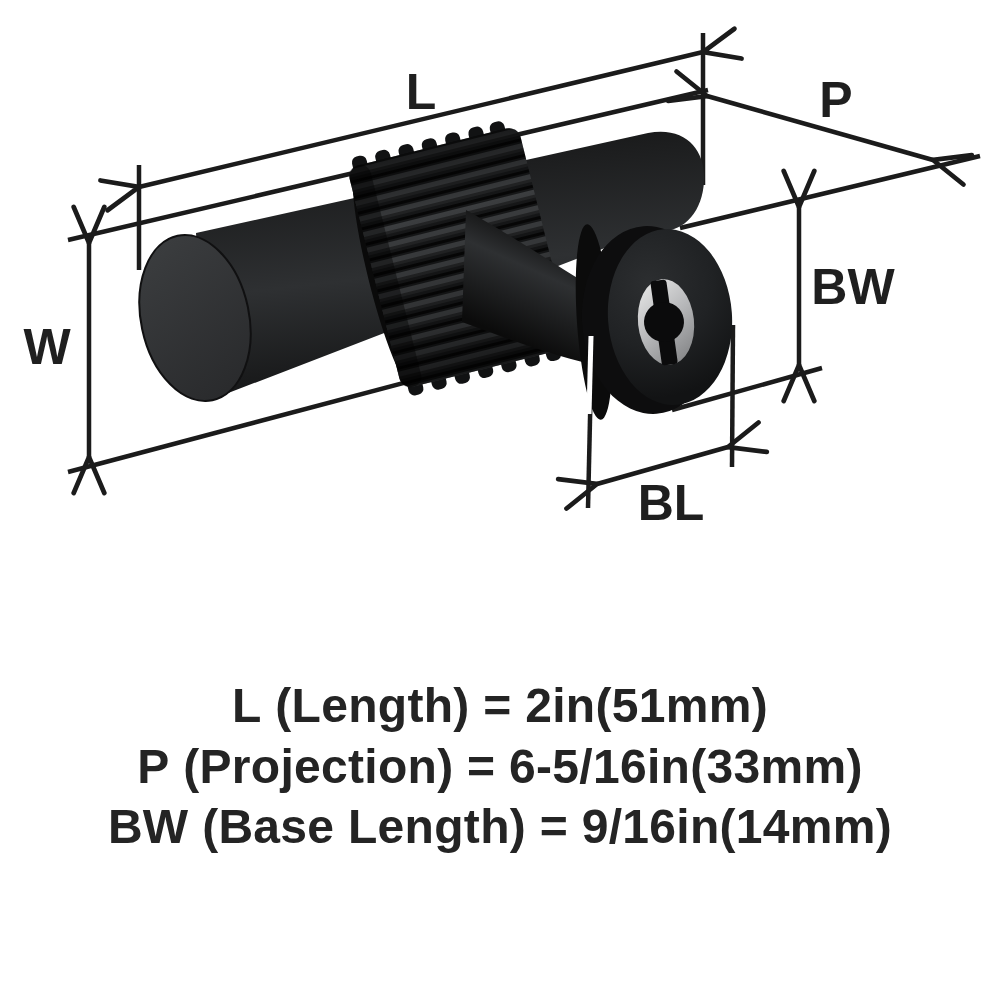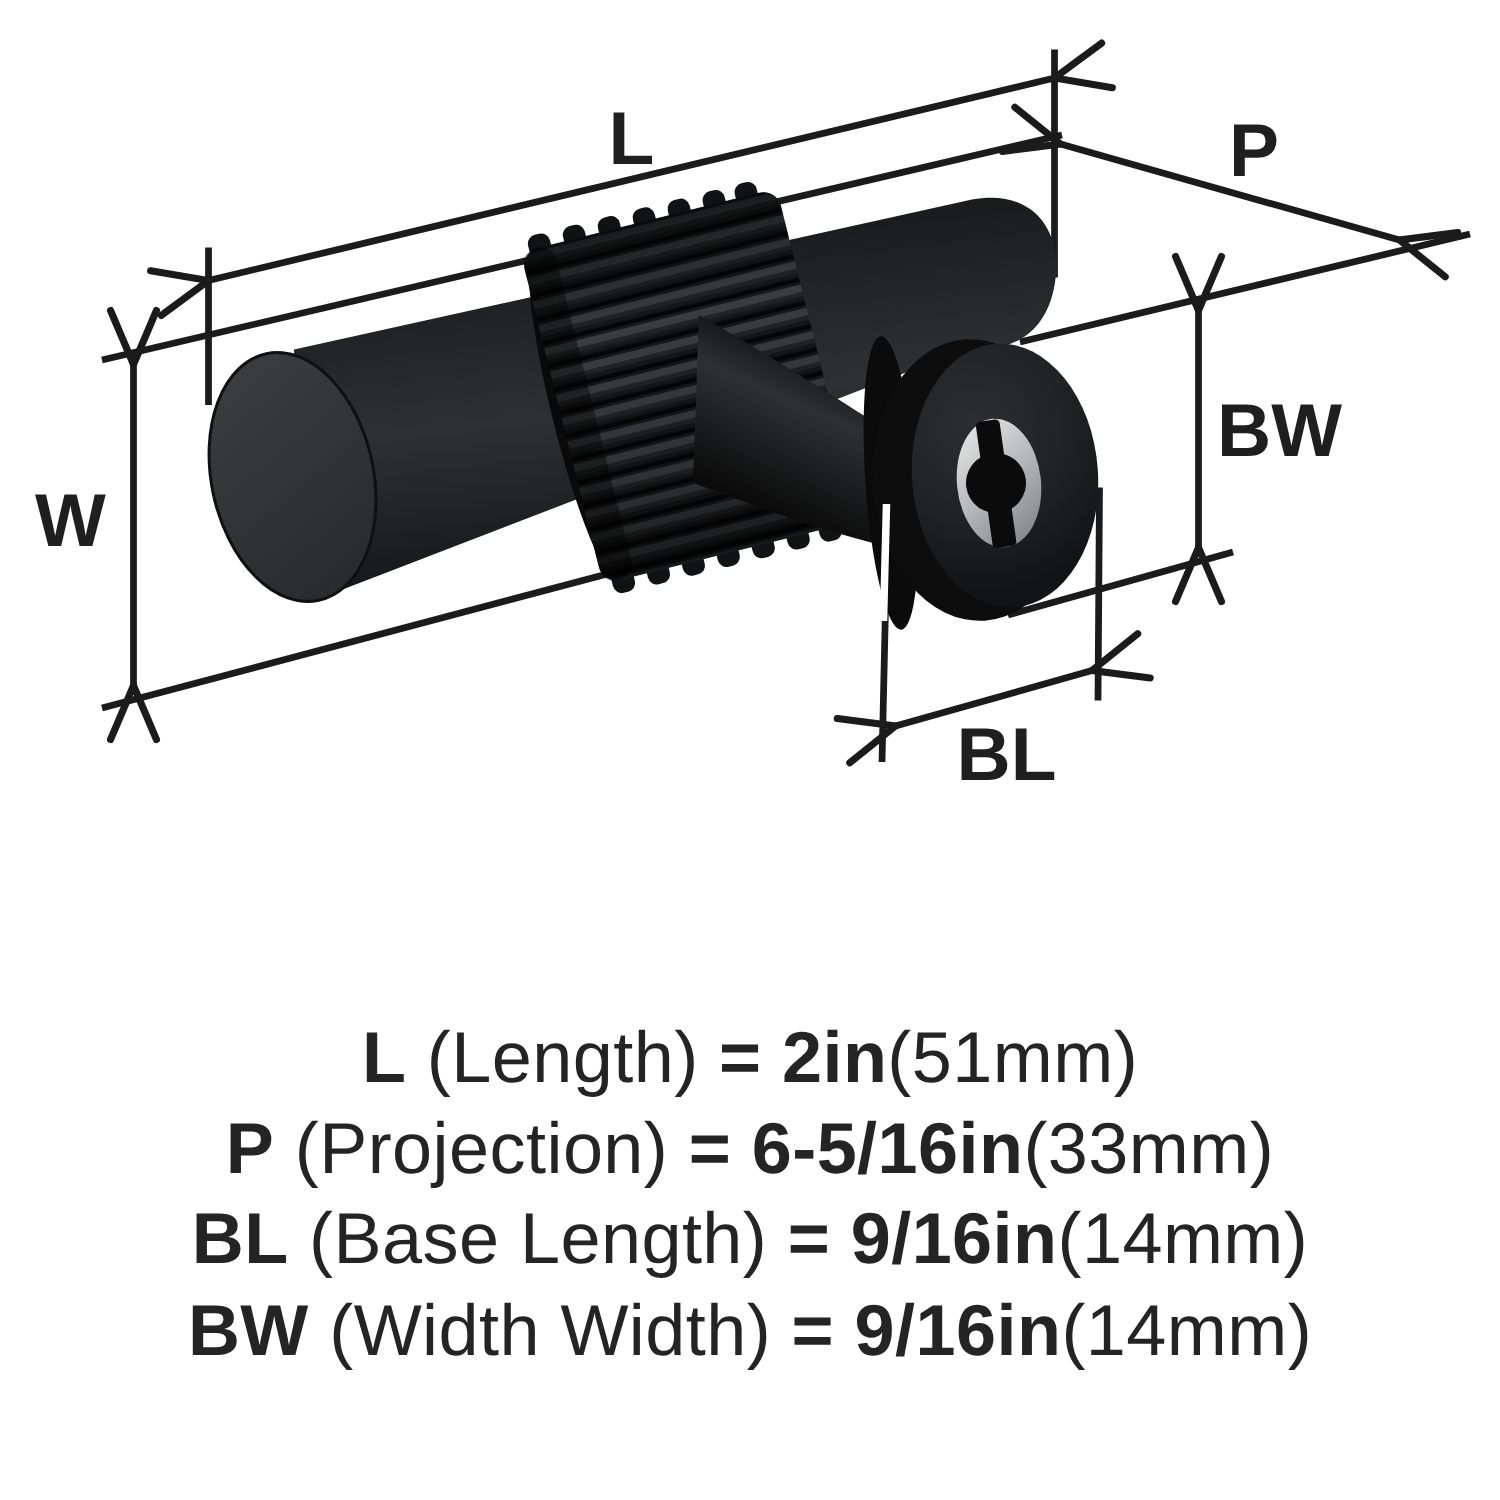--- a/index.html
+++ b/index.html
@@ -16,21 +16,21 @@
     font-size: 50px; font-weight: 700; fill: #1f1f1f;
   }
   .specs {
     position: absolute; top: 676px; left: 0; width: 1000px;
     text-align: center; color: #242424;
     font-size: 48px; line-height: 60.5px;
     letter-spacing: 0.3px; white-space: nowrap;
   }
   .spec-line { height: 60.5px; }
   .b { font-weight: 700; }
-  .r { font-weight: 400; }
+  .r { font-weight: 700; }
 </style>
 </head>
 <body>
 
 <div class="stage">
 
   <svg class="diagram-svg" width="1000" height="660" viewBox="0 0 1000 660">
     <defs>
       <marker id="arw" viewBox="0 0 10 10" refX="0.8" refY="5" markerWidth="10" markerHeight="10" orient="auto-start-reverse" markerUnits="strokeWidth">
         <path d="M 8.8 1.6 L 0.8 5 L 8.8 8.4" fill="none" stroke="#1b1b1b" stroke-width="1.05" stroke-linecap="round"></path>
@@ -147,24 +147,19 @@
       <span class="b">L</span>
       <span class="r">(Length)</span>
       <span class="b">= 2in</span><span class="r">(51mm)</span>
     </div>
     <div class="spec-line">
       <span class="b">P</span>
       <span class="r">(Projection)</span>
       <span class="b">= 6-5/16in</span><span class="r">(33mm)</span>
     </div>
     <div class="spec-line">
-      <span class="b">BL</span>
+      <span class="b">BW</span>
       <span class="r">(Base Length)</span>
-      <span class="b">= 9/16in</span><span class="r">(14mm)</span>
-    </div>
-    <div class="spec-line">
-      <span class="b">BW</span>
-      <span class="r">(Width Width)</span>
       <span class="b">= 9/16in</span><span class="r">(14mm)</span>
     </div>
   </div>
 
 </div>
 
 </body></html>

